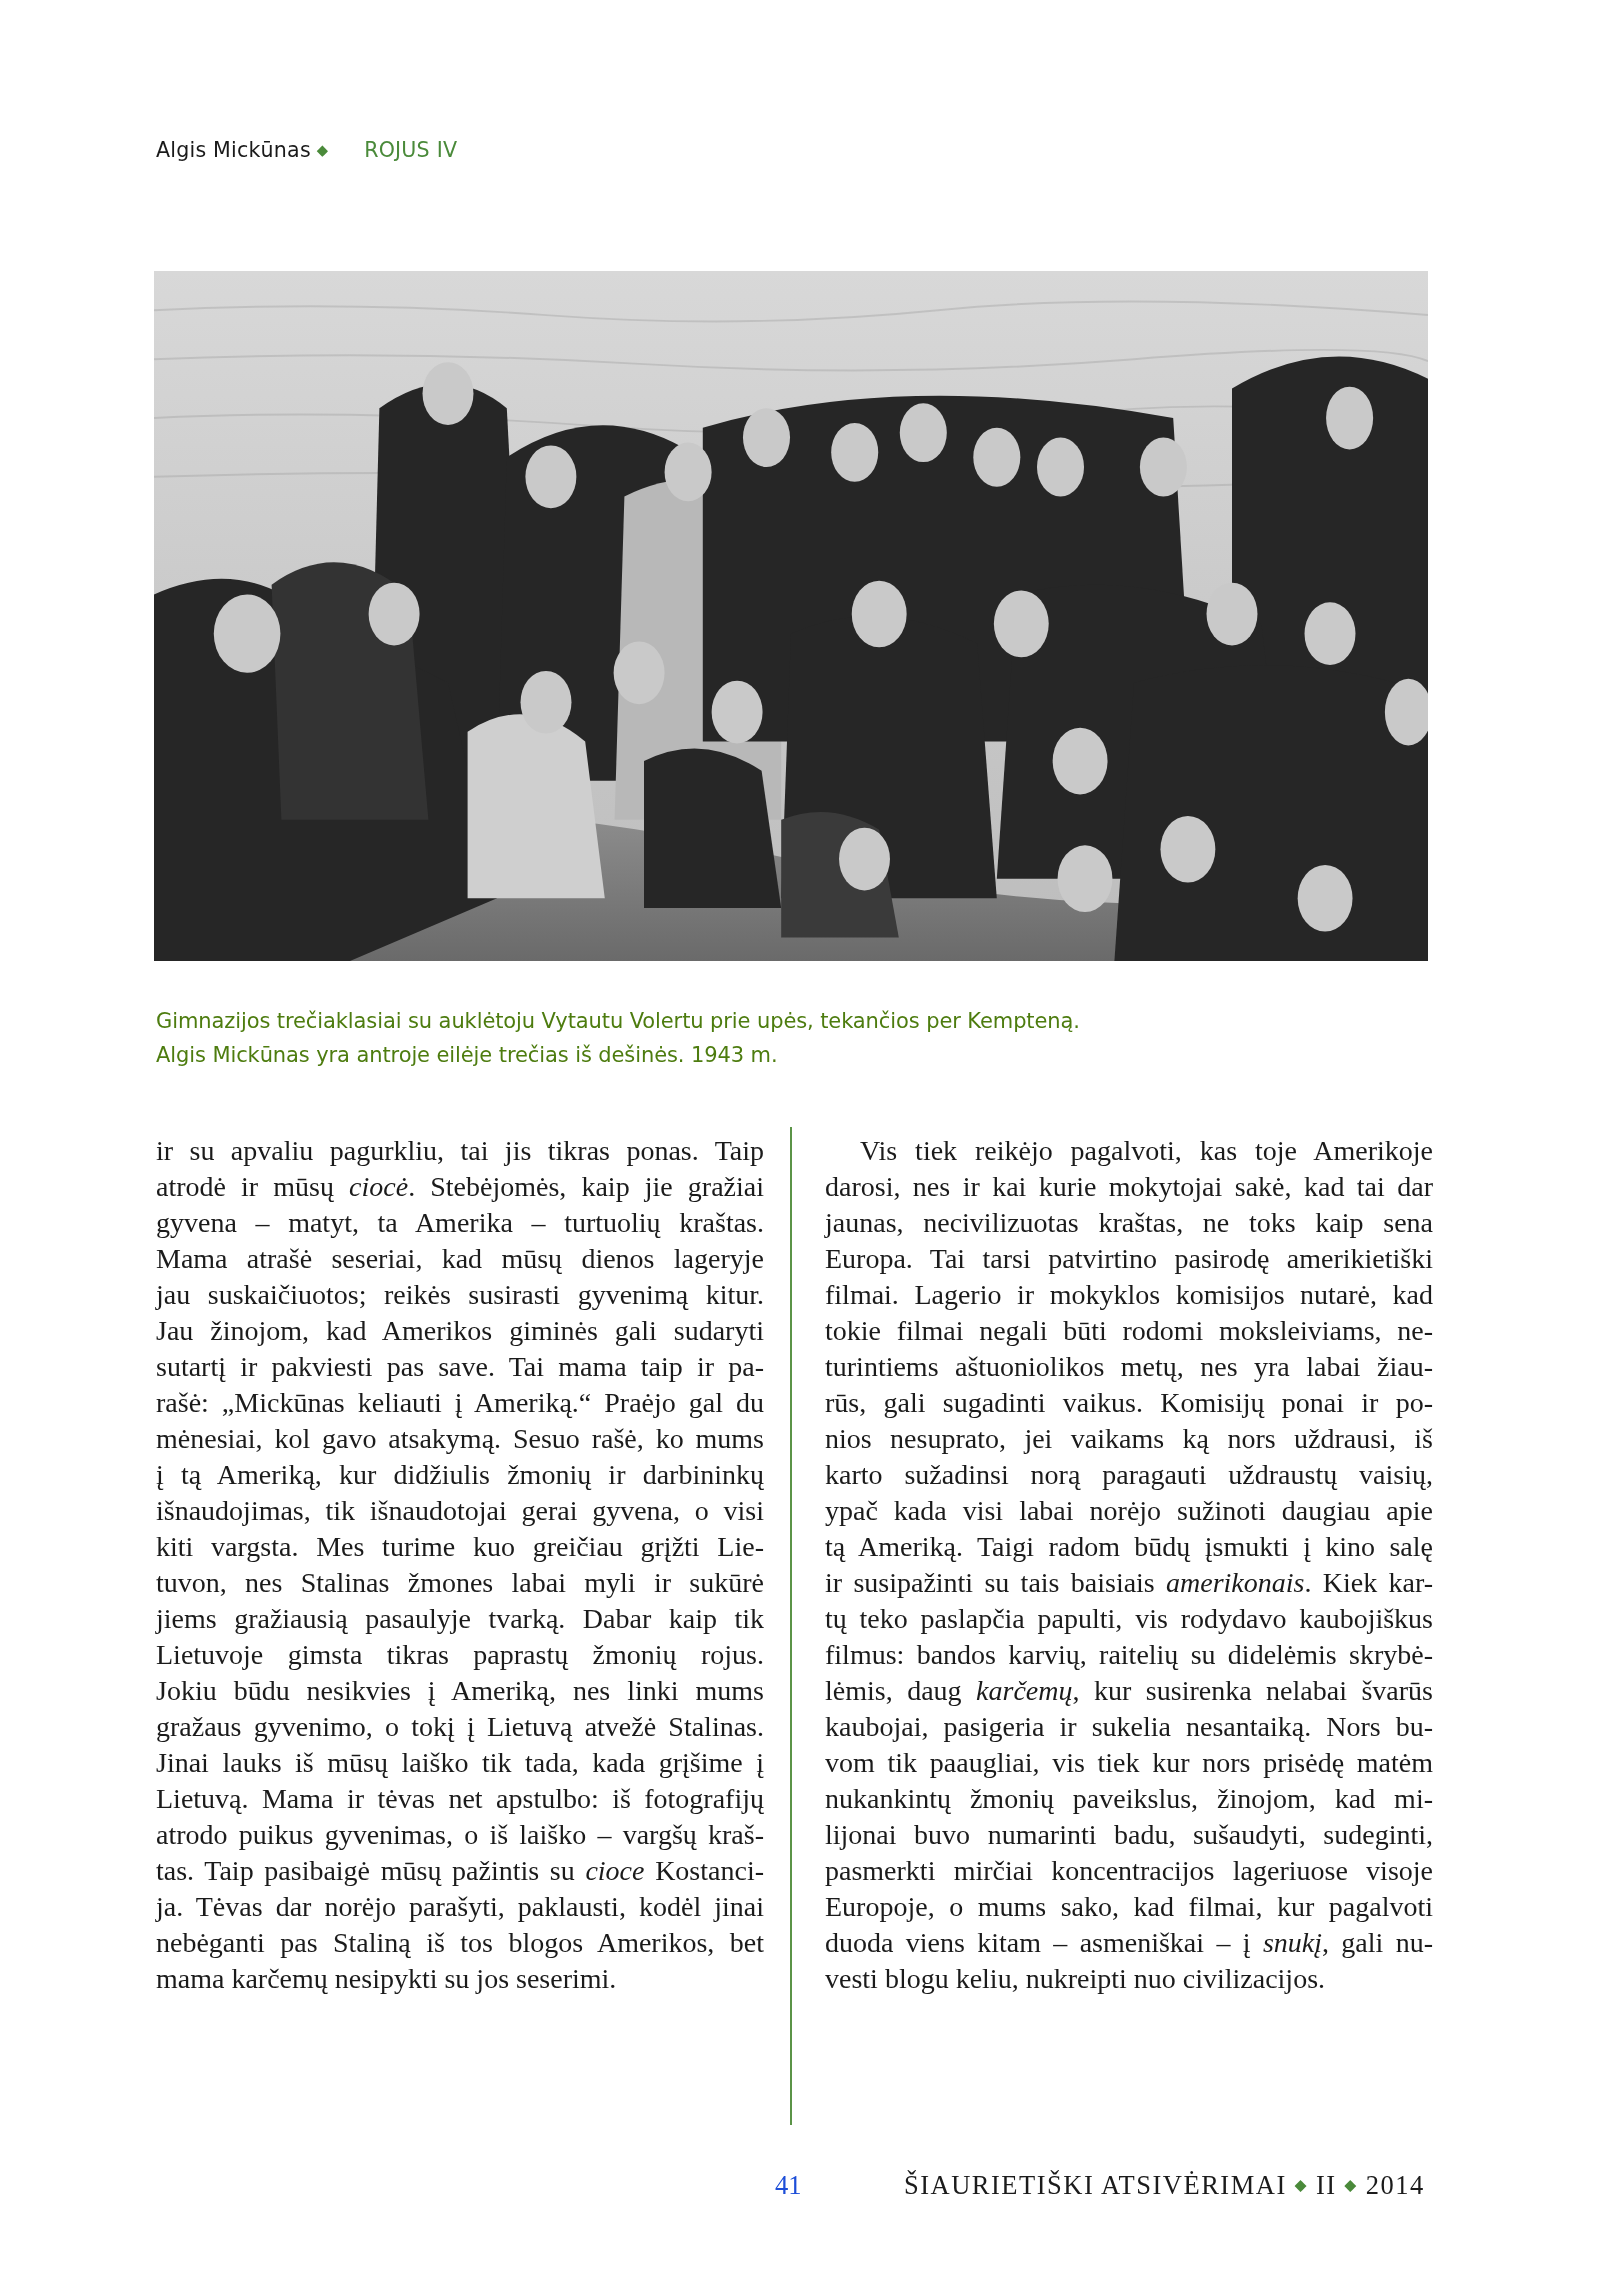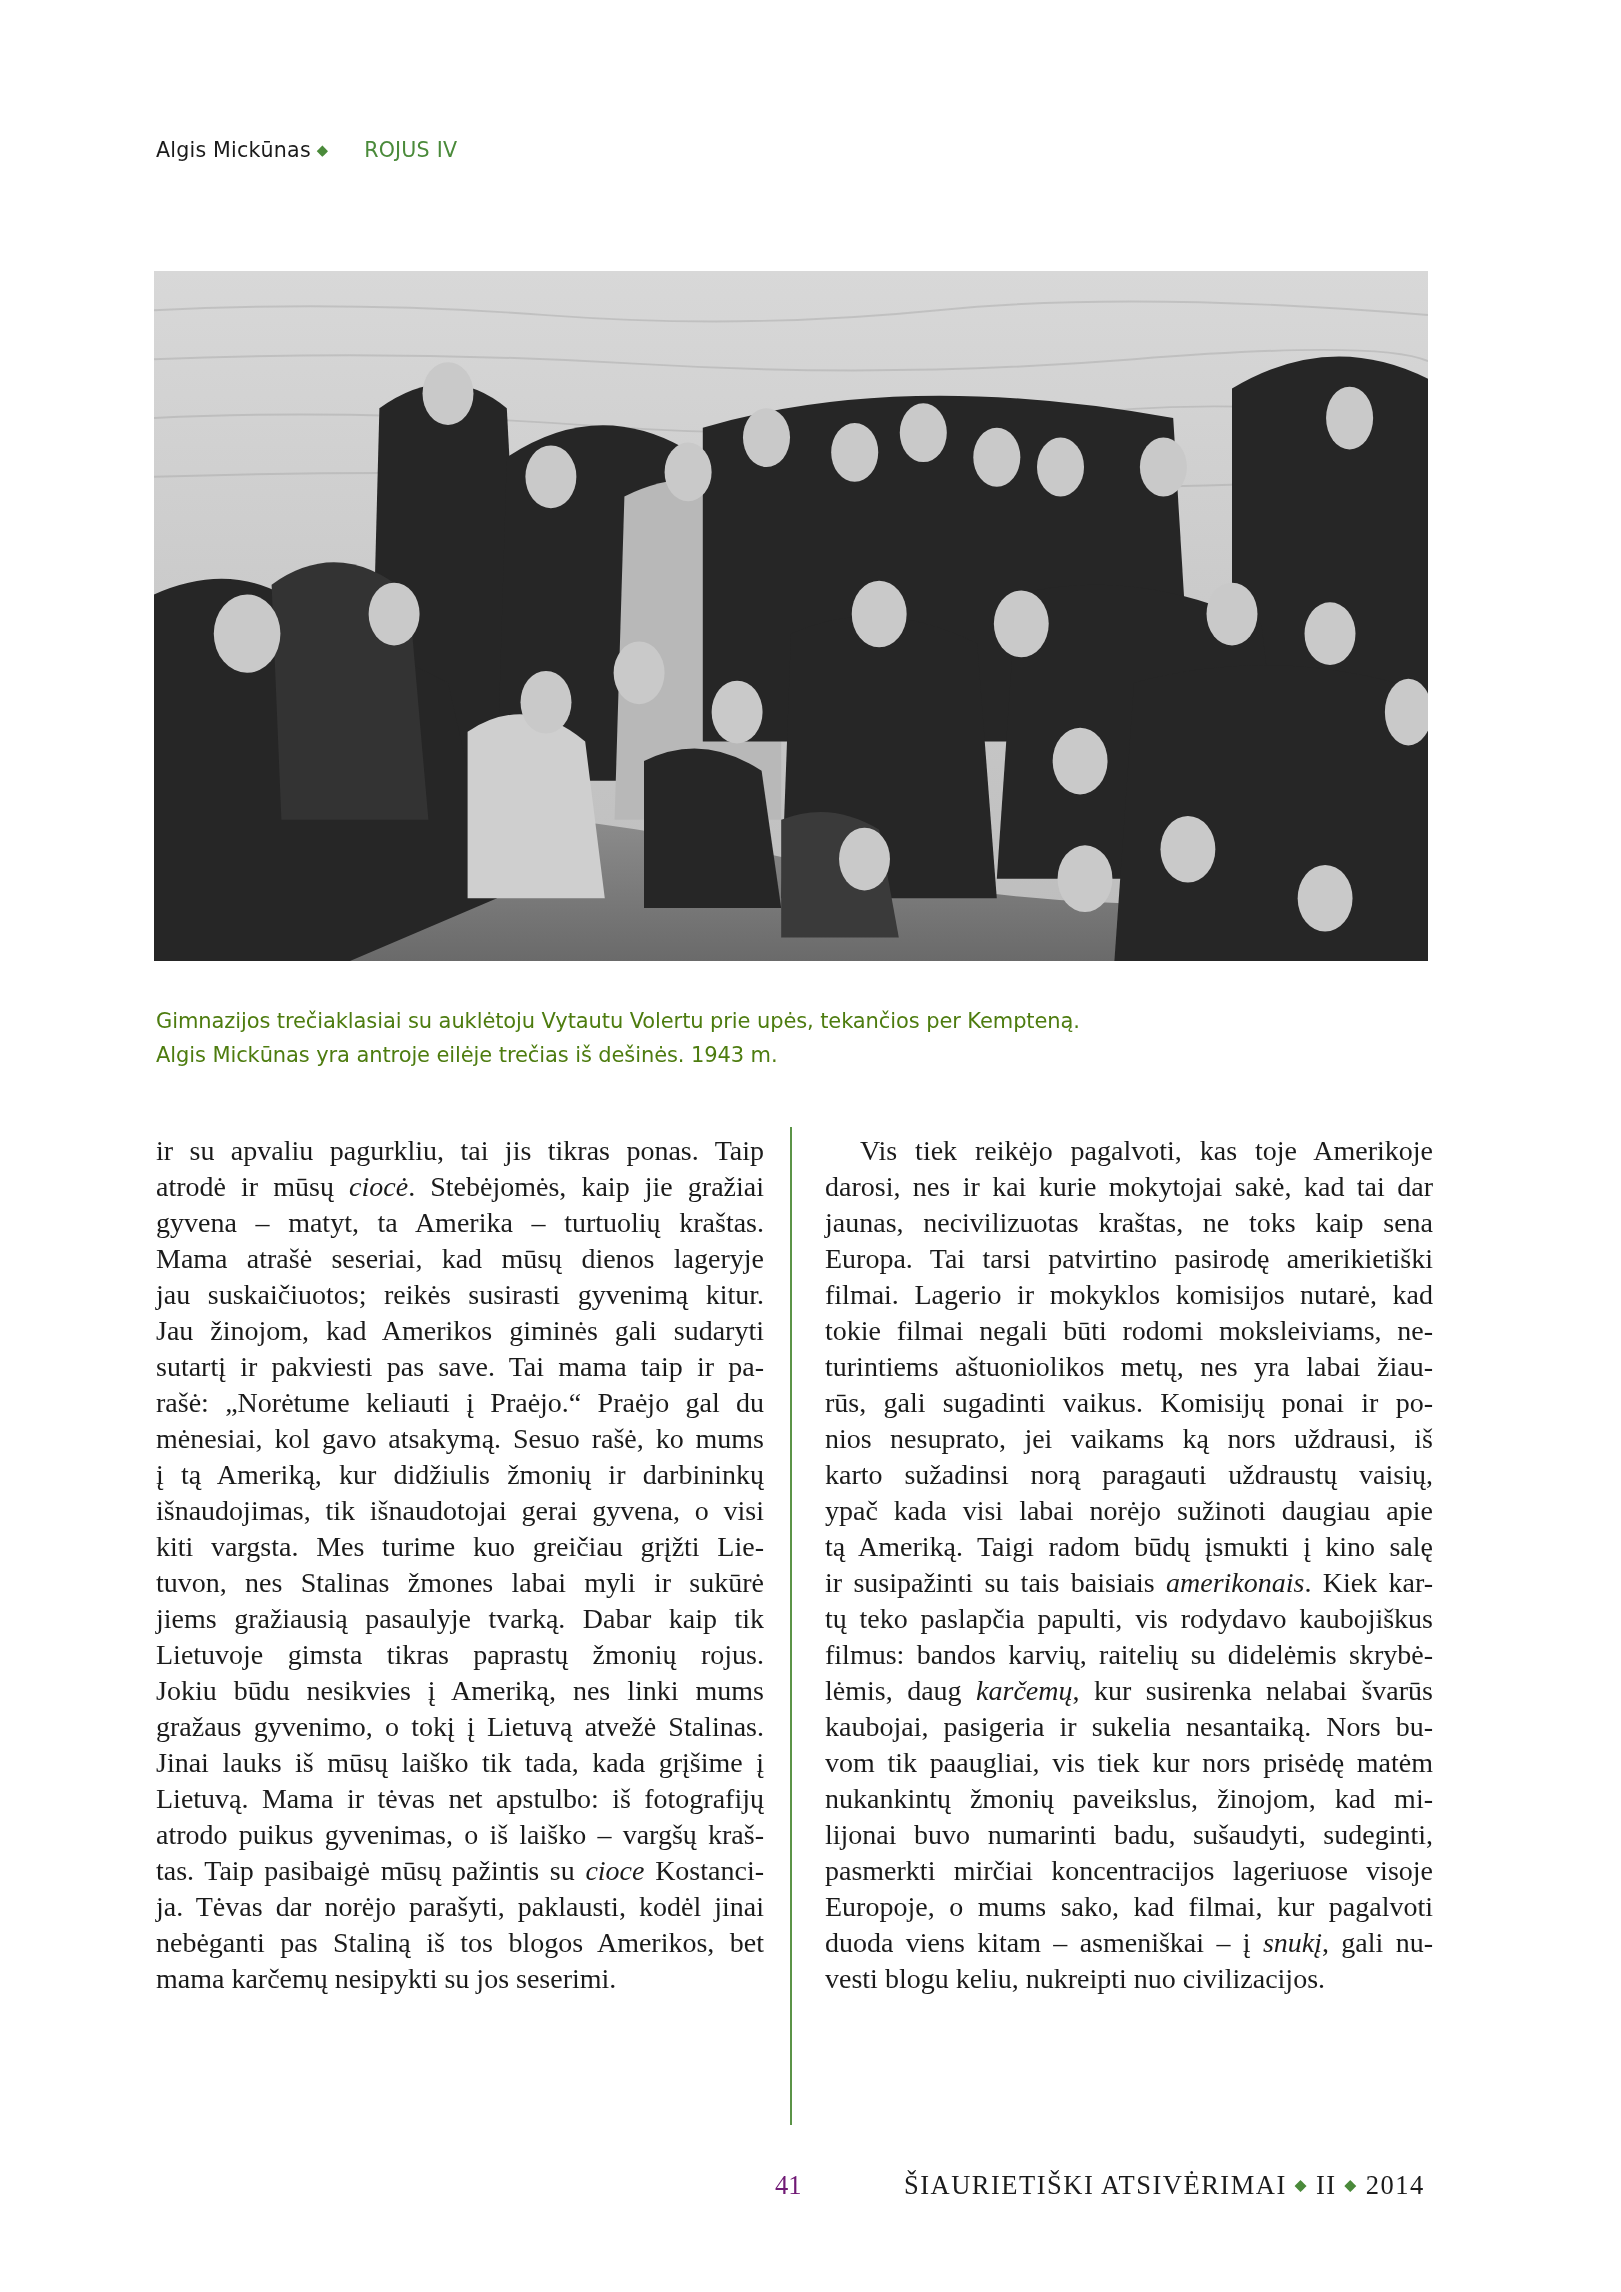--- a/index.html
+++ b/index.html
@@ -41,21 +41,21 @@
 
   .divider {
     position: absolute; left: 790px; top: 1127px; width: 2px; height: 998px;
     background: #5b9447;
   }
 
   .footer {
     position: absolute; top: 2170px; left: 0; width: 1621px; height: 39px;
     font-family: "Liberation Serif", "DejaVu Serif", serif; font-size: 26.5px; color: #1b1b1b;
   }
-  .footer .page-number { position: absolute; left: 775px; top: 0; color: #701a75; }
+  .footer .page-number { position: absolute; left: 775px; top: 0; color: #1d4ed8; }
   .footer .journal { position: absolute; left: 875px; top: 0; letter-spacing: 1.5px; white-space: nowrap; margin-left: 29px; }
   .footer .diamond { color: #4a8a3a; font-size: 15.7px; margin: 0 7.8px; position: relative; top: -3.9px; }
 </style>
 </head>
 <body>
 
 <div class="page">
 
   <div class="running-head">
     <span>Algis Mickūnas</span><span class="diamond">◆</span><span class="series">ROJUS IV</span>
@@ -132,21 +132,21 @@
   </div>
 
   <div class="col col-left">
       <span class="line">ir su apvaliu pagurkliu, tai jis tikras ponas. Taip</span>
       <span class="line">atrodė ir mūsų <i>ciocė</i>. Stebėjomės, kaip jie gražiai</span>
       <span class="line">gyvena – matyt, ta Amerika – turtuolių kraštas.</span>
       <span class="line">Mama atrašė seseriai, kad mūsų dienos lageryje</span>
       <span class="line">jau suskaičiuotos; reikės susirasti gyvenimą kitur.</span>
       <span class="line">Jau žinojom, kad Amerikos giminės gali sudaryti</span>
       <span class="line">sutartį ir pakviesti pas save. Tai mama taip ir pa-</span>
-      <span class="line">rašė: „Norėtume keliauti į Praėjo.“ Praėjo gal du</span>
+      <span class="line">rašė: „Mickūnas keliauti į Ameriką.“ Praėjo gal du</span>
       <span class="line">mėnesiai, kol gavo atsakymą. Sesuo rašė, ko mums</span>
       <span class="line">į tą Ameriką, kur didžiulis žmonių ir darbininkų</span>
       <span class="line">išnaudojimas, tik išnaudotojai gerai gyvena, o visi</span>
       <span class="line">kiti vargsta. Mes turime kuo greičiau grįžti Lie-</span>
       <span class="line">tuvon, nes Stalinas žmones labai myli ir sukūrė</span>
       <span class="line">jiems gražiausią pasaulyje tvarką. Dabar kaip tik</span>
       <span class="line">Lietuvoje gimsta tikras paprastų žmonių rojus.</span>
       <span class="line">Jokiu būdu nesikvies į Ameriką, nes linki mums</span>
       <span class="line">gražaus gyvenimo, o tokį į Lietuvą atvežė Stalinas.</span>
       <span class="line">Jinai lauks iš mūsų laiško tik tada, kada grįšime į</span>

